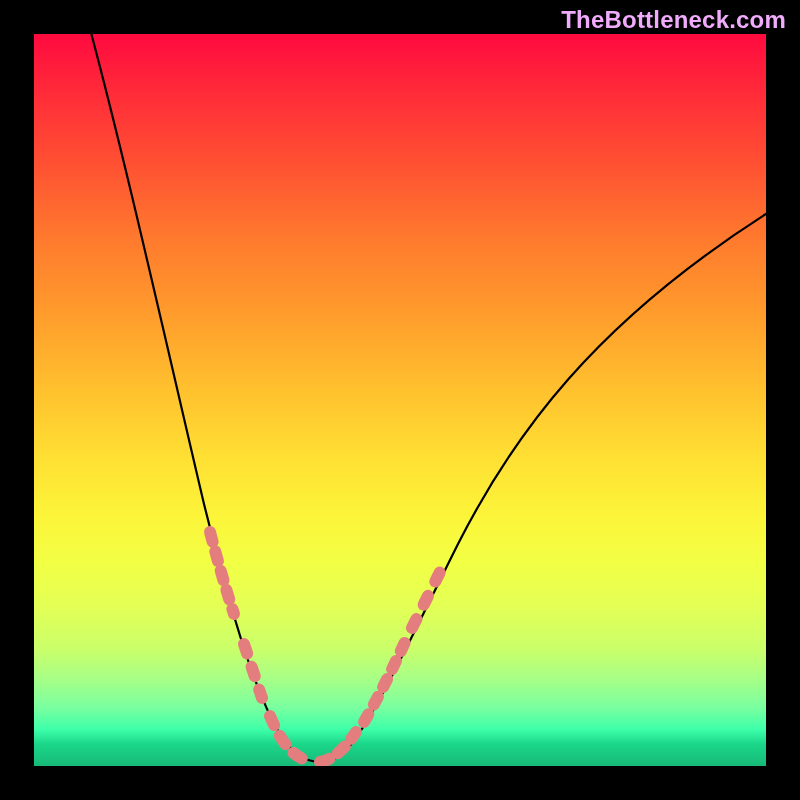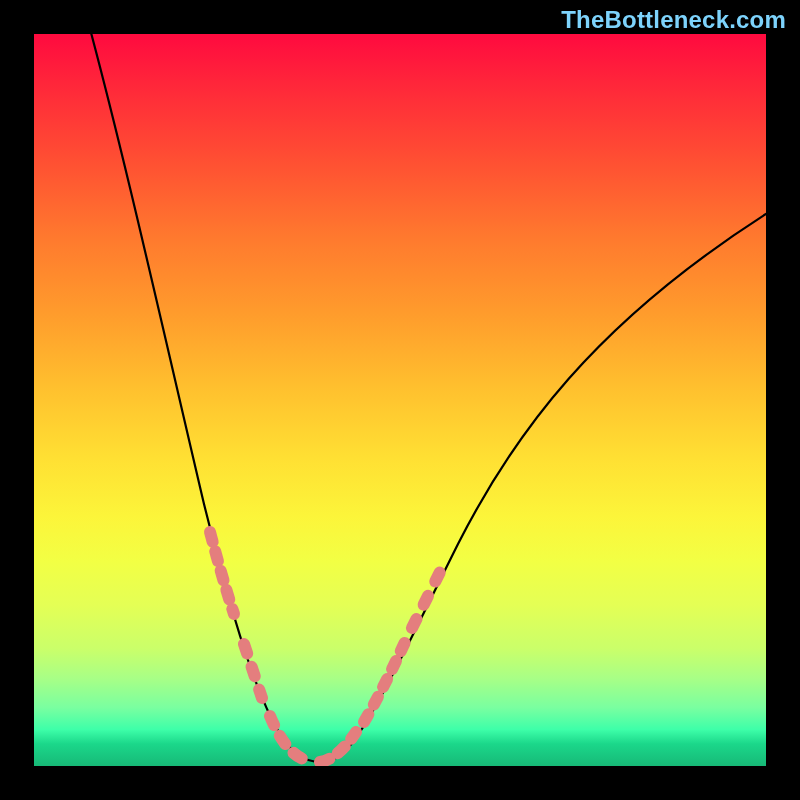--- a/index.html
+++ b/index.html
@@ -16,21 +16,21 @@
     width: 800px;
     height: 800px;
     background: #000;
   }
   .watermark {
     position: absolute;
     top: 6px;
     right: 14px;
     font-size: 24px;
     font-weight: 600;
-    color: #7dd3fc;
+    color: #f0abfc;
     letter-spacing: 0.2px;
   }
   .plot {
     position: absolute;
     left: 34px;
     top: 34px;
     width: 732px;
     height: 732px;
     background: linear-gradient(
       to bottom,

